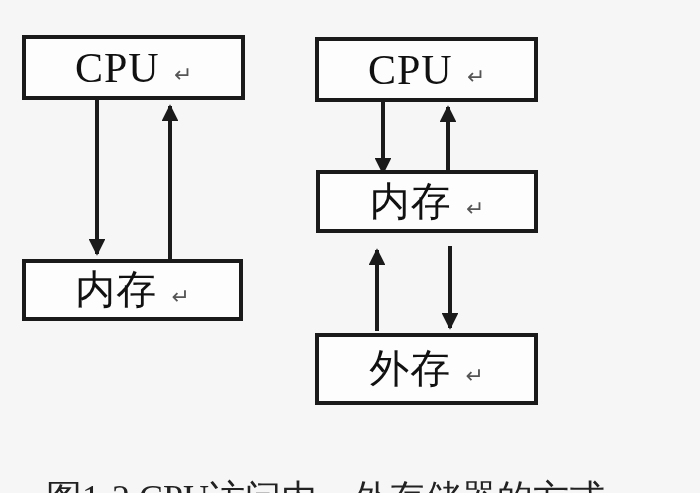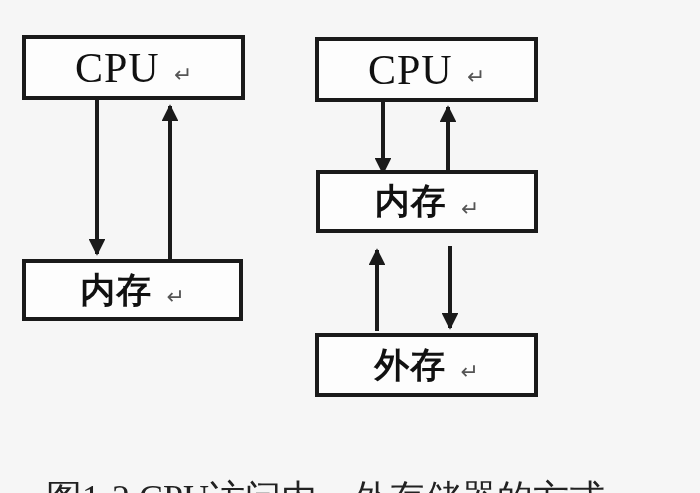--- a/index.html
+++ b/index.html
@@ -16,21 +16,21 @@
     border:4px solid #1a1a1a;
     box-sizing:border-box;
     display:flex;align-items:center;justify-content:center;
     color:#111111;
   }
   .lbl{
     font-size:42px;line-height:1;color:#111111;
     letter-spacing:1px;
     text-align:right;
   }
-  .cjk .lbl{font-size:35px;font-weight:bold;}
+  .cjk .lbl{font-size:40px;}
   .ret{
     font-family:"DejaVu Sans",sans-serif;
     font-size:22px;color:#555555;
     margin-left:14px;margin-top:14px;line-height:1;
   }
   .caption{
     position:absolute;left:46px;top:479px;
     font-size:36px;line-height:1.1;color:#222222;
     white-space:nowrap;
     font-family:"Liberation Serif","DejaVu Serif",serif;
@@ -68,20 +68,20 @@
   <div class="box" style="left:315px;top:37px;width:223px;height:65px;">
     <span class="lbl">CPU</span>
     <span class="ret">↵</span>
   </div>
 
   <div class="box cjk" style="left:316px;top:170px;width:222px;height:63px;">
     <span class="lbl">内存</span>
     <span class="ret">↵</span>
   </div>
 
-  <div class="box cjk" style="left:315px;top:333px;width:223px;height:64px;">
+  <div class="box cjk" style="left:315px;top:333px;width:223px;height:72px;">
     <span class="lbl">外存</span>
     <span class="ret">↵</span>
   </div>
 
   <div class="caption">图1-2 CPU访问内、外存储器的方式</div>
 
 </div>
 
 </body></html>

